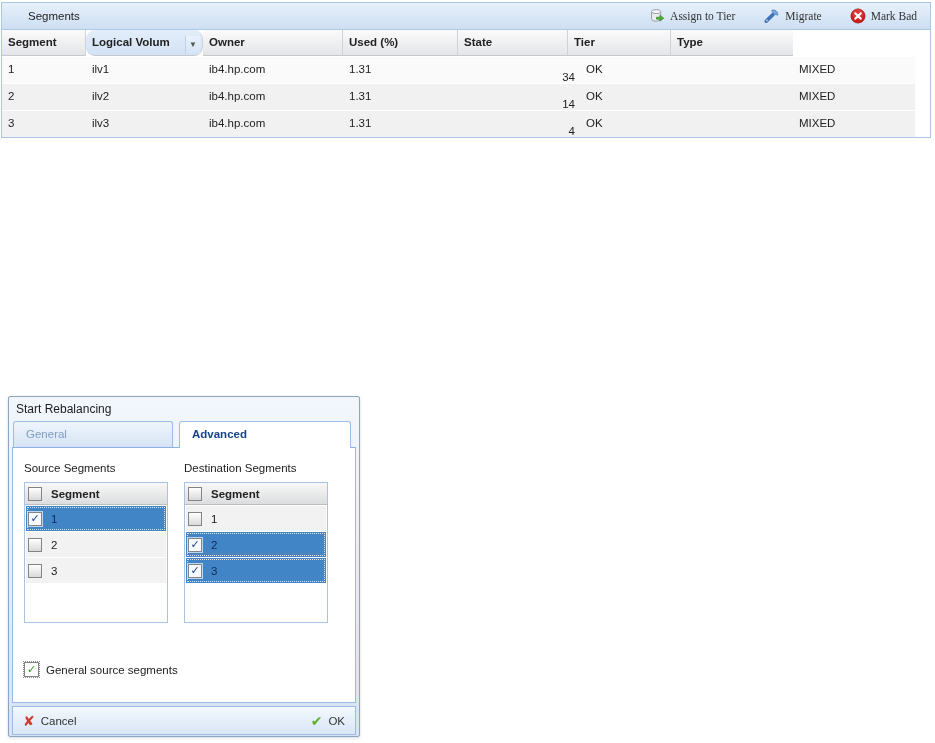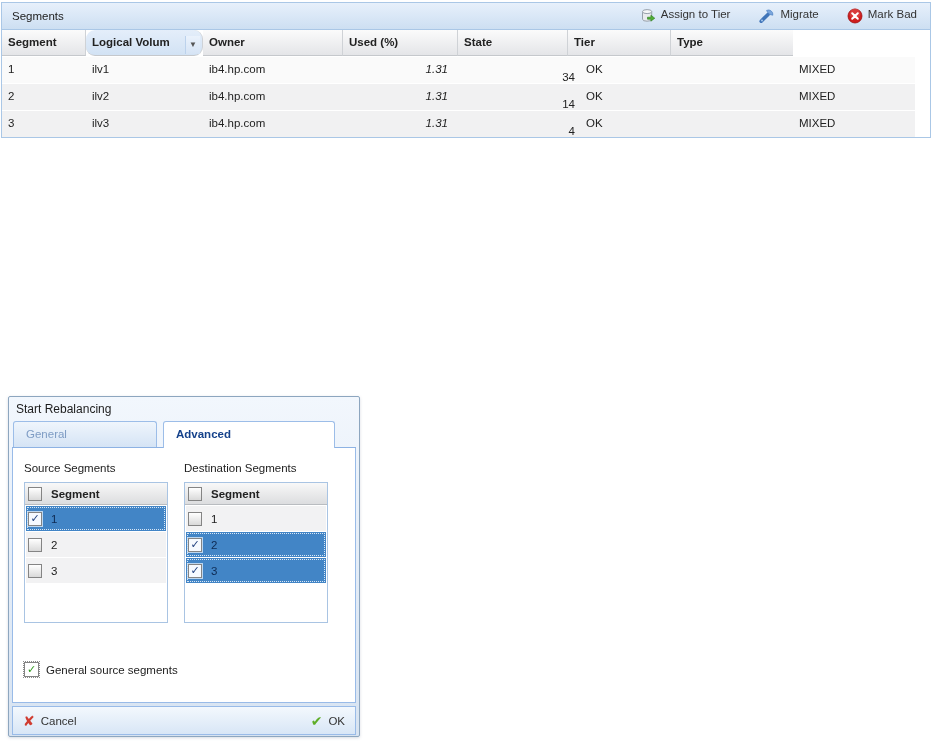--- a/index.html
+++ b/index.html
@@ -3,49 +3,49 @@
 <meta charset="utf-8">
 <style>
   * { margin:0; padding:0; box-sizing:border-box; }
   html,body { width:935px; height:743px; background:#fff; overflow:hidden;
               font-family:"Liberation Sans","DejaVu Sans",sans-serif; font-size:11.5px; color:#222; }
   #stage { position:relative; width:935px; height:743px; background:#fff; }
 
   
   .panel { position:absolute; left:1px; top:2px; width:930px; border:1px solid #aac7e6; background:#fff; }
   .ptoolbar { height:27px; background:linear-gradient(#e7f0fb,#cddff2); display:flex; align-items:center; padding:0 10px; border-bottom:1px solid #aac7e6; }
-  .ptitle { color:#222; }
+  .ptitle { color:#222;margin-left:16px; }
   .tb-spacer { flex:1; }
-  .tb-btn { display:flex; align-items:flex-start; gap:5px; margin-left:22px; cursor:pointer; color:#333; padding:2px 3px; border-radius:2px; }
+  .tb-btn { display:flex; align-items:center; gap:5px; margin-left:22px; cursor:pointer; color:#333; padding:2px 3px; border-radius:2px;font-family:Liberation Serif, serif; }
   .tb-btn svg { display:block; }
 
   
   .grid { width:913px; }
   .ghead { display:flex; height:26px; }
   .gh { background:linear-gradient(#fbfbfb,#e4e5e8); border-right:1px solid #cfd2d6; border-bottom:1px solid #c5c8cc;
         font-weight:bold; padding:6px 0 0 6px; height:26px; }
   .gh.sorted { background:linear-gradient(#e4eefa,#d2e2f4); display:flex; justify-content:space-between; padding-right:2px;border-radius:9px; }
   .sort-trig { font-size:8px; color:#555; padding:1px 3px; border-left:1px solid #bcd2ec; background:linear-gradient(#eaf2fc,#d6e4f5); height:18px; line-height:16px; }
   .grow { display:flex; height:26px; margin-top:1px; background:#f1f1f2; }
   .grow.first { background:#fafafa; }
   .gc { padding:6px 6px 0 6px; height:26px; white-space:nowrap; overflow:hidden; }
   .c0{width:84px;} .c1{width:117px;} .c2{width:140px;} .c3{width:122px;} .c4{width:115px;} .c5{width:110px;} .c6{width:103px;} .c7{width:122px; border-right:none;}
-  .num3 { text-align:right; padding-right:17px;font-style:italic; }
+  .num3 { text-align:left; padding-right:17px; }
   .num4 { text-align:right; padding-right:5px;margin-top:8px; }
 
   
   .dlg { position:absolute; left:8px; top:396px; width:352px; height:341px;
          border:1px solid #8da6bf; background:linear-gradient(#f2f7fd,#d7e3f1); padding:0 3px 3px 3px; border-radius:2px;
          box-shadow:0 1px 3px rgba(90,110,140,.25); }
   .dlg-title { height:24px; line-height:24px; font-weight:normal; font-size:12px; color:#1c1c1c; padding-left:4px; }
   .tabbar { position:relative; height:27px; display:flex; gap:6px; padding-left:1px; }
   .tabbar::after { content:""; position:absolute; left:0; right:0; bottom:0; height:1px; background:#8db2e3; }
   .tab { height:26px; line-height:25px; padding-left:12px; border:1px solid #9cbde8; border-bottom:none;
          border-radius:3px 3px 0 0; cursor:pointer; }
-  .tab.inactive { width:144px; background:linear-gradient(#eff5fc,#d5e4f5); color:#7e9cc4; }
+  .tab.inactive { width:160px; background:linear-gradient(#eff5fc,#d5e4f5); color:#7e9cc4; }
   .tab.active { width:172px; background:#fff; color:#15428b; font-weight:bold; height:27px; position:relative; z-index:2; }
   .dlg-body { background:#fff; border:1px solid #99bbe8; border-top:none; height:255px; position:relative; }
   .seg-label { position:absolute; top:14px; font-weight:normal; color:#222; }
   .lbl-src { left:11px; } .lbl-dst { left:171px; }
 
   .listbox { position:absolute; top:34px; width:144px; height:141px; border:1px solid #a9c4e3; background:#fff; overflow:hidden; }
   .lb-src { left:11px; } .lb-dst { left:171px; }
   .lb-head { height:22px; display:flex; align-items:center; background:linear-gradient(#f8f8f8,#dcdddf); border-bottom:1px solid #b9bcc0; padding-left:3px; }
   .lb-head .seg-h { font-weight:bold; margin-left:9px; }
   .lrow { height:25px; display:flex; align-items:center; background:#f2f2f3; margin:1px; padding-left:2px; }

